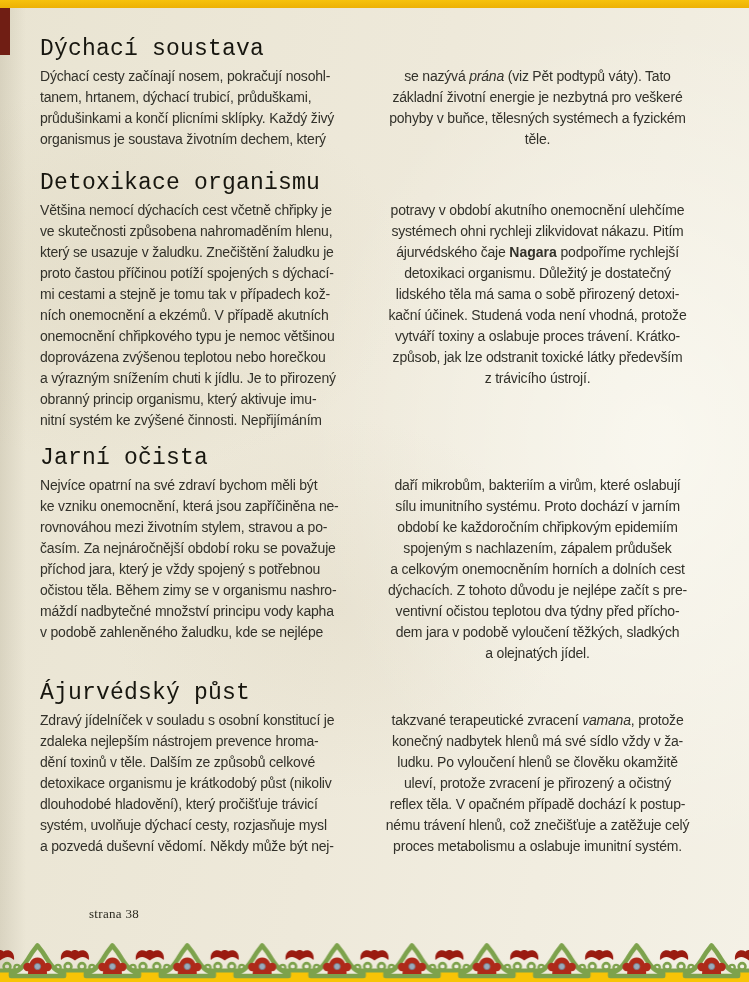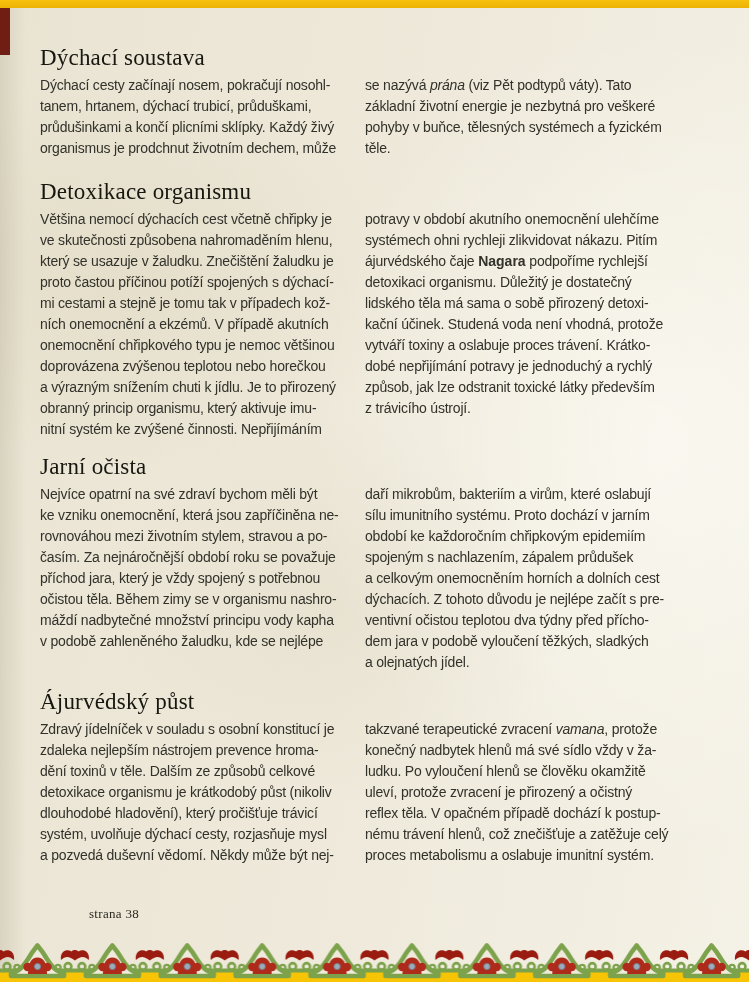--- a/index.html
+++ b/index.html
@@ -22,31 +22,31 @@
   .top-strip{
     position:absolute;left:0;top:0;width:100%;height:8px;
     background:linear-gradient(180deg,#f6c20d,#edb105);
   }
   .corner-strip{
     position:absolute;left:0;top:8px;width:10px;height:47px;
     background:#701e14;
   }
   .sec{position:absolute;left:40px;right:39px;}
   .sec h2{
-    margin:9px 0 4px 0;
-    font-family:Liberation Serif, serif;
+    margin:0 0 4px 0;
+    font-family:Liberation Mono, monospace;
     font-weight:500;
     font-size:23px;line-height:26px;
     letter-spacing:0.2px;
     color:#17160f;
   }
   .cols{display:flex;align-items:flex-start;}
   .col{flex:none;}
   .col.left{width:318px;}
-  .col.right{width:345px;margin-left:7px;}
+  .col.right{width:345px;margin-left:7px;text-align:center;}
   .line{
     font-size:14px;line-height:21px;
     letter-spacing:-0.2px;
     color:#32312a;
     white-space:nowrap;
   }
   .line em{font-style:italic;}
   .line strong{font-weight:bold;letter-spacing:0;}
   .footer{
     position:absolute;left:41px;top:906px;
@@ -64,21 +64,21 @@
   <div class="corner-strip"></div>
 
   <main>
     <section class="sec" style="top:36px">
         <h2>Dýchací soustava</h2>
         <div class="cols">
           <div class="col left">
             <div class="line">Dýchací cesty začínají nosem, pokračují nosohl-</div>
             <div class="line">tanem, hrtanem, dýchací trubicí, průduškami,</div>
             <div class="line">průdušinkami a končí plicními sklípky. Každý živý</div>
-            <div class="line">organismus je prodchnut životním dechem, může</div>
+            <div class="line">organismus je soustava životním dechem, který</div>
           </div>
           <div class="col right">
             <div class="line">se nazývá <em>prána</em> (viz Pět podtypů váty). Tato</div>
             <div class="line">základní životní energie je nezbytná pro veškeré</div>
             <div class="line">pohyby v buňce, tělesných systémech a fyzickém</div>
             <div class="line">těle.</div>
           </div>
         </div>
       </section>
     <section class="sec" style="top:170px">
@@ -98,21 +98,20 @@
             <div class="line">nitní systém ke zvýšené činnosti. Nepřijímáním</div>
           </div>
           <div class="col right">
             <div class="line">potravy v období akutního onemocnění ulehčíme</div>
             <div class="line">systémech ohni rychleji zlikvidovat nákazu. Pitím</div>
             <div class="line">ájurvédského čaje <strong>Nagara</strong> podpoříme rychlejší</div>
             <div class="line">detoxikaci organismu. Důležitý je dostatečný</div>
             <div class="line">lidského těla má sama o sobě přirozený detoxi-</div>
             <div class="line">kační účinek. Studená voda není vhodná, protože</div>
             <div class="line">vytváří toxiny a oslabuje proces trávení. Krátko-</div>
-            <div class="line">dobé nepřijímání potravy je jednoduchý a rychlý</div>
             <div class="line">způsob, jak lze odstranit toxické látky především</div>
             <div class="line">z trávicího ústrojí.</div>
           </div>
         </div>
       </section>
     <section class="sec" style="top:445px">
         <h2>Jarní očista</h2>
         <div class="cols">
           <div class="col left">
             <div class="line">Nejvíce opatrní na své zdraví bychom měli být</div>

